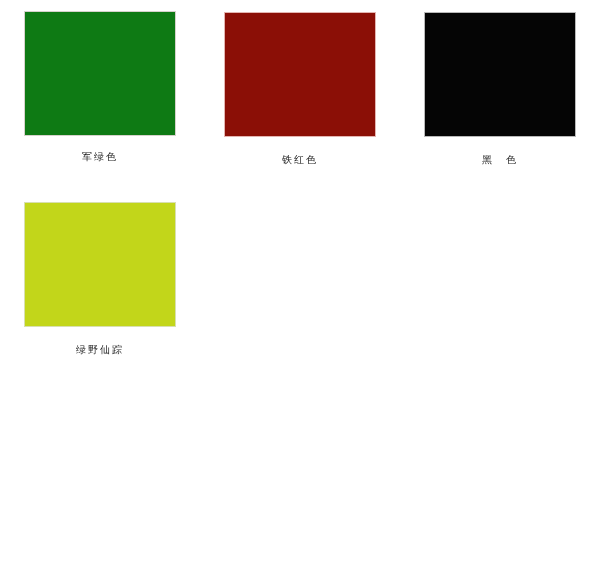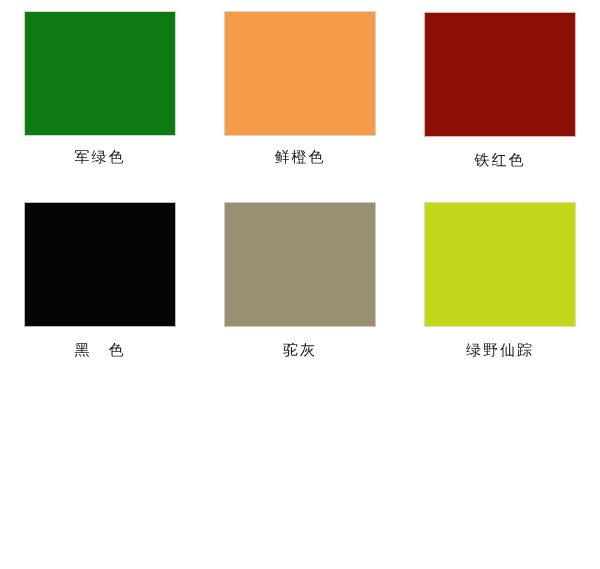--- a/index.html
+++ b/index.html
@@ -37,21 +37,21 @@
     height: 125px;
     border: 1px solid #d6d2cc;
     box-sizing: border-box;
   }
   .row-1 .swatch-chip { margin-top: 11px; }
   .row-2 .swatch-chip { margin-top: 12px; }
   .row-3 .swatch-chip { margin-top: 12px; }
   .swatch-label {
     margin-top: 12px;
     font-family: "DejaVu Serif", "Liberation Serif", serif;
-    font-size: 15px;
+    font-size: 10px;
     line-height: 18px;
     color: #1a1a1a;
     letter-spacing: 2px;
     white-space: pre;
     text-align: center;
     font-weight: 500;
   }
   .row-2 .swatch-label { margin-top: 14px; }
   .row-3 .swatch-label { margin-top: 14px; }
 </style>
@@ -60,41 +60,33 @@
 
 <div id="palette-board">
   <div class="swatch-grid">
 
     <div class="swatch-cell row-1">
       <div class="swatch-chip" style="background-color: rgb(14, 122, 20); border-color: rgb(214, 210, 204);"></div>
       <div class="swatch-label">军绿色</div>
     </div>
 
 
-    <div class="swatch-cell row-1">
-      <div class="swatch-chip" style="background-color: rgb(245, 154, 72); border-color: rgb(214, 210, 204);"></div>
-      <div class="swatch-label">鲜橙色</div>
-    </div>
 
     <div class="swatch-cell row-2">
       <div class="swatch-chip" style="background-color: rgb(139, 15, 6); border-color: rgb(227, 181, 177);"></div>
       <div class="swatch-label">铁红色</div>
     </div>
 
 
 
     <div class="swatch-cell row-3">
       <div class="swatch-chip" style="background-color: rgb(5, 5, 5); border-color: rgb(185, 185, 185);"></div>
       <div class="swatch-label">黑　色</div>
     </div>
 
-    <div class="swatch-cell row-3">
-      <div class="swatch-chip" style="background-color: rgb(154, 142, 115); border-color: rgb(207, 200, 184);"></div>
-      <div class="swatch-label">驼灰</div>
-    </div>
 
     <div class="swatch-cell row-3">
       <div class="swatch-chip" style="background-color: rgb(194, 214, 26); border-color: rgb(216, 223, 176);"></div>
       <div class="swatch-label">绿野仙踪</div>
     </div>
 
   </div>
 </div>
 
 </body></html>

